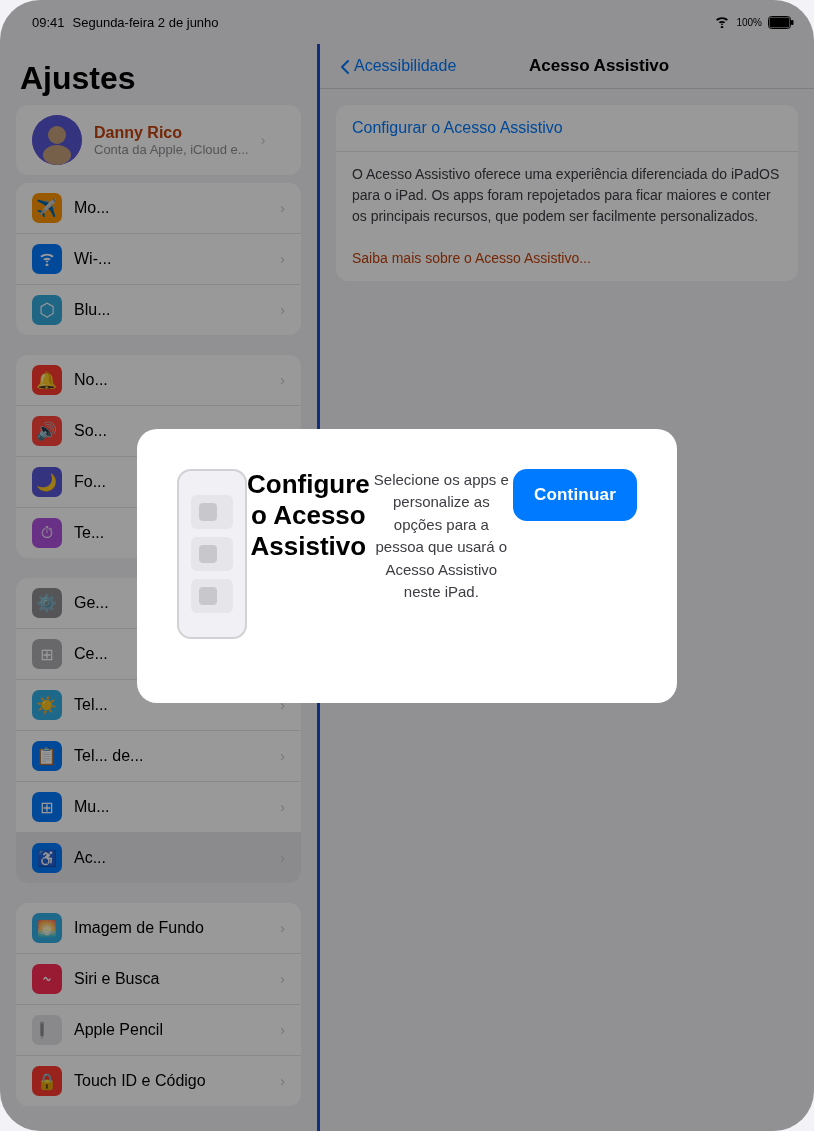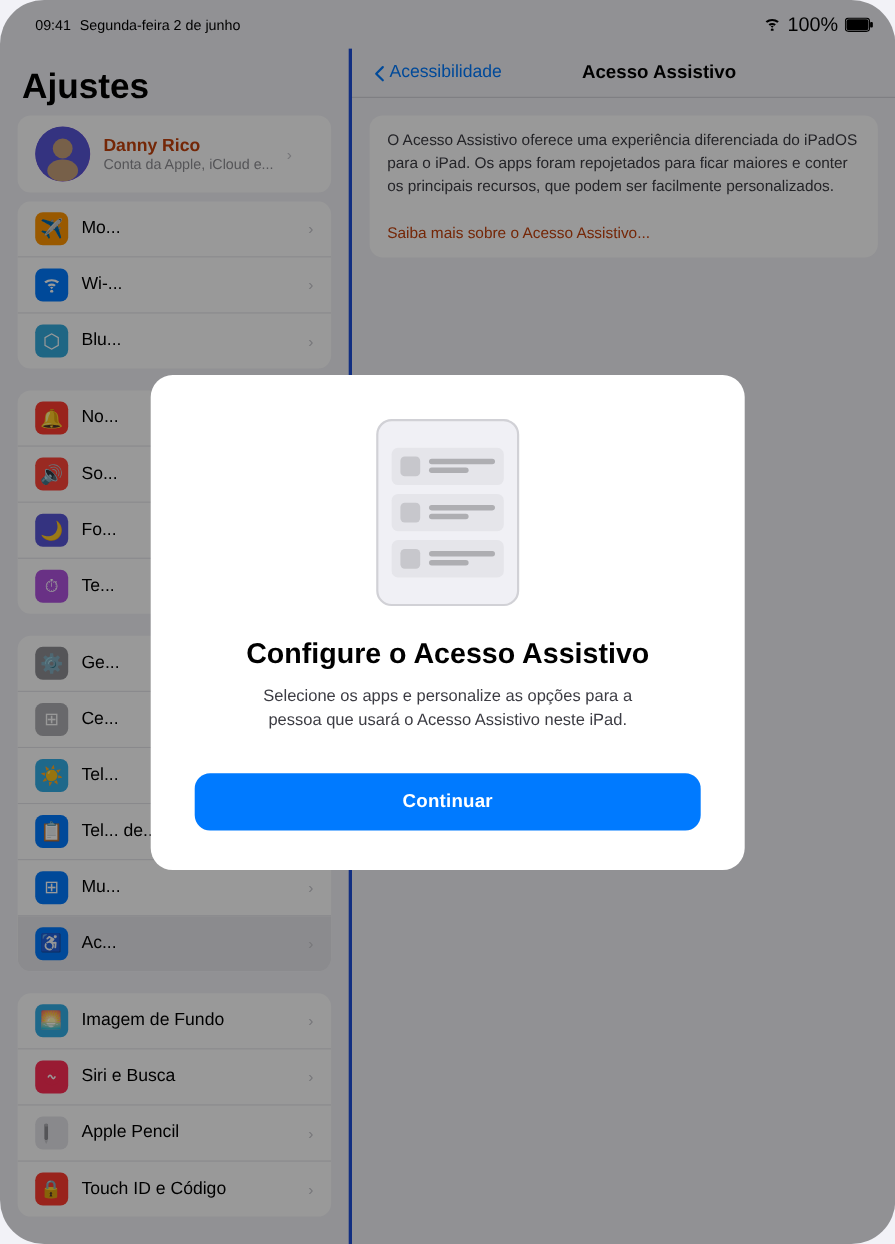--- a/index.html
+++ b/index.html
@@ -29,21 +29,21 @@
       display: flex;
       gap: 8px;
       font-size: 13px;
       font-weight: 500;
       color: #000;
     }
     .status-bar-right {
       display: flex;
       align-items: center;
       gap: 6px;
-      font-size: 18px;
+      font-size: 10px;
       font-weight: 500;
       color: #000;
     }
 
     
     .main-layout {
       position: absolute;
       top: 44px;
       left: 0; right: 0; bottom: 0;
       display: flex;
@@ -244,22 +244,22 @@
       justify-content: center;
       z-index: 100;
     }
 
     .modal {
       background: #fff;
       border-radius: 20px;
       width: 540px;
       padding: 40px 40px 36px;
       display: flex;
-      flex-direction: column;
-      align-items: center;
+      flex-direction: row;
+      align-items: flex-start;
       gap: 0;
     }
 
     
     .ipad-illustration {
       width: 130px;
       height: 170px;
       background: #f0f0f5;
       border-radius: 14px;
       border: 2px solid #d1d1d6;
@@ -524,20 +524,23 @@
         <svg width="10" height="16" viewBox="0 0 10 16" fill="none">
           <path d="M8 2L2 8L8 14" stroke="#007aff" stroke-width="2" stroke-linecap="round" stroke-linejoin="round"></path>
         </svg>
         <span>Acessibilidade</span>
       </div>
       <div class="nav-title">Acesso Assistivo</div>
     </div>
 
     <div class="right-content">
       <div class="config-card">
+        <div class="config-card-header">
+          <a>Configurar o Acesso Assistivo</a>
+        </div>
         <div class="config-card-body">
           <span>O Acesso Assistivo oferece uma experiência diferenciada do iPadOS para o iPad. Os apps foram repojetados para ficar maiores e conter os principais recursos, que podem ser facilmente personalizados.</span>
           <br><br>
           <a>Saiba mais sobre o Acesso Assistivo...</a>
         </div>
       </div>
     </div>
   </div>
 </div>
 

